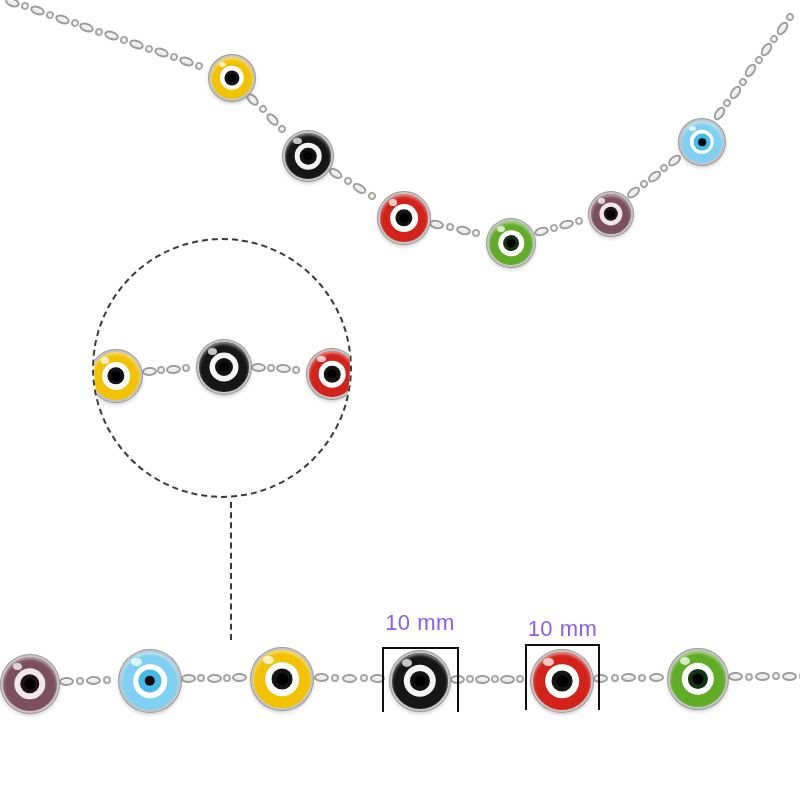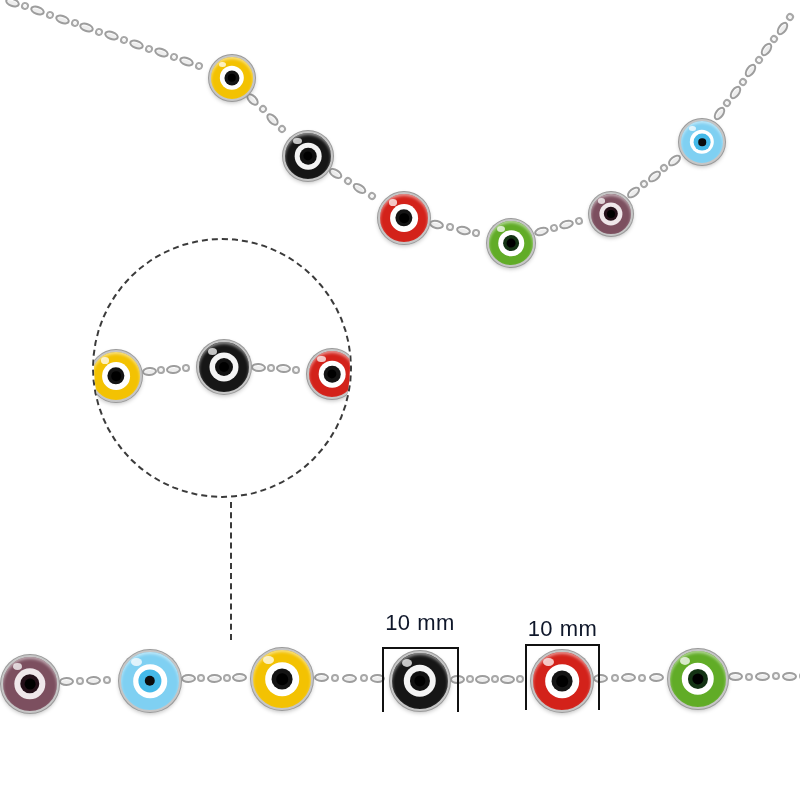--- a/index.html
+++ b/index.html
@@ -50,21 +50,21 @@
     border:2px solid #9d9d9d; background:#ededed; border-radius:50%;
     box-shadow: inset 0 1px 1px rgba(255,255,255,.85);
   }
   .link-sm {
     width:8px; height:8px;
     border:2px solid #a8a8a8; background:#f6f6f6;
   }
 
   
   .measure-label {
-    position:absolute; color:#0f172a; font-size:22px; letter-spacing:0.5px;
+    position:absolute; color:#8b5cf6; font-size:22px; letter-spacing:0.5px;
     text-align:center; white-space:nowrap;
   }
   .label-1 { left:375px; top:610px; width:90px; }
   .label-2 { left:520px; top:616px; width:85px; }
 
   .bracket {
     position:absolute; border:2px solid #111; border-bottom:none;
     background:transparent;
   }
   .bracket-1 { left:382px; top:647px; width:77px; height:65px; }

